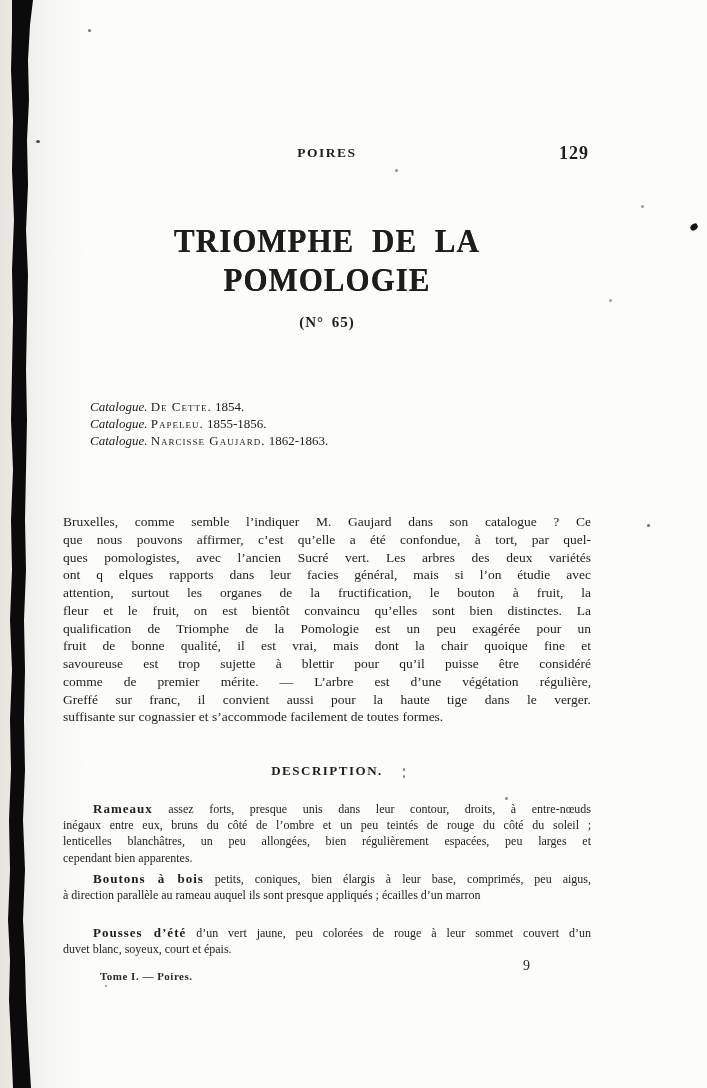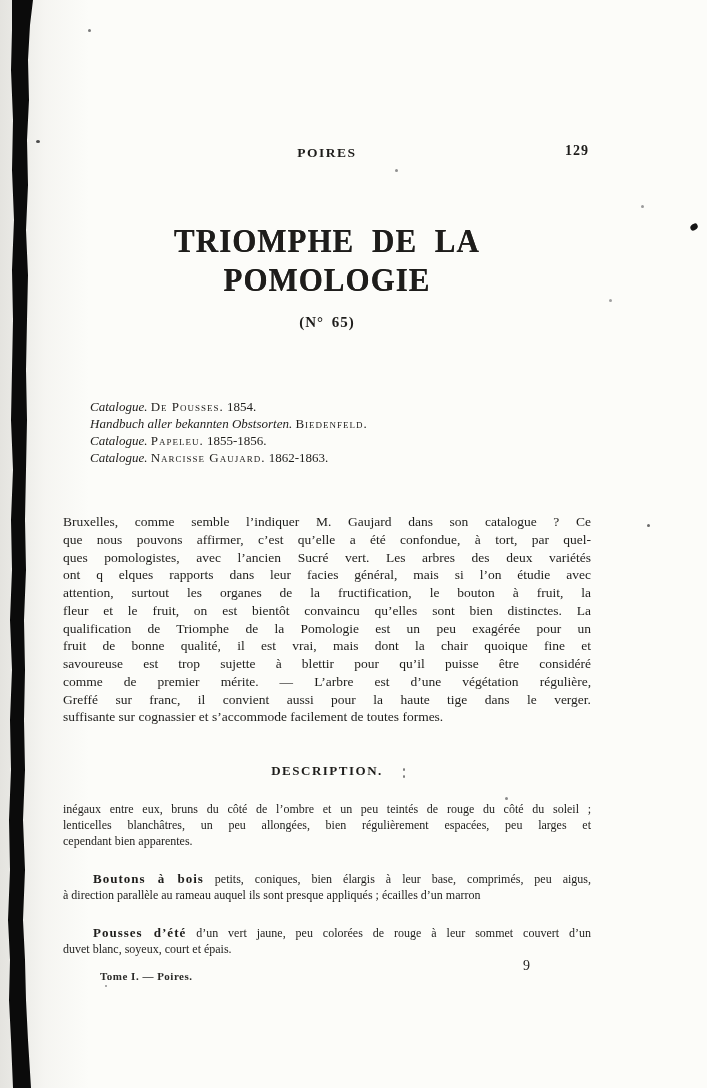--- a/index.html
+++ b/index.html
@@ -26,21 +26,21 @@
       10px 870px, 9px 820px, 11px 770px, 10px 720px, 12px 670px, 10px 620px,
       12px 570px, 11px 520px, 13px 470px, 11px 420px, 12px 370px, 13px 320px,
       12px 270px, 14px 220px, 12px 170px, 13px 120px, 11px 70px, 12px 30px);
   }
   .speck { position:absolute; border-radius:50%; }
 
   .content { position:absolute; left:63px; top:0; width:528px; height:100%; }
 
   .header { position:absolute; top:143px; left:0; width:100%; text-align:center; }
   .running-title { font-size:13.5px; font-weight:700; letter-spacing:1.5px; }
-  .page-number { position:absolute; right:2px; top:0; font-size:14px; font-weight:700; letter-spacing:1px;text-align:right; }
+  .page-number { position:absolute; right:2px; top:0; font-size:18px; font-weight:700; letter-spacing:1px;text-align:right; }
 
   .title {
     position:absolute; top:222px; left:0; width:100%; margin:0;
     text-align:center; font-size:31px; font-weight:700;
     letter-spacing:1px; word-spacing:9px;
     transform:scaleY(1.08); transform-origin:center top;
     text-shadow:0 0 0.4px rgba(0,0,0,0.8);
   }
   .variety-number {
     position:absolute; top:314px; left:0; width:100%;
@@ -96,27 +96,22 @@
       <span class="page-number">129</span>
     </div>
 
     <h1 class="title">TRIOMPHE DE LA POMOLOGIE</h1>
 
     <div class="variety-number">(N° 65)</div>
 
     <div class="references">
       <div>
         <span class="it">Catalogue.</span>
-        <span class="sc">De Pousses.</span>
+        <span class="sc">De Cette.</span>
         <span>1854.</span>
-      </div>
-      <div>
-        <span class="it">Handbuch aller bekannten Obstsorten.</span>
-        <span class="sc">Biedenfeld.</span>
-        <span></span>
       </div>
       <div>
         <span class="it">Catalogue.</span>
         <span class="sc">Papeleu.</span>
         <span>1855-1856.</span>
       </div>
       <div>
         <span class="it">Catalogue.</span>
         <span class="sc">Narcisse Gaujard.</span>
         <span>1862-1863.</span>
@@ -136,20 +131,24 @@
           <div>savoureuse est trop sujette à blettir pour qu’il puisse être considéré</div>
           <div>comme de premier mérite. — L’arbre est d’une végétation régulière,</div>
           <div>Greffé sur franc, il convient aussi pour la haute tige dans le verger.</div>
           <div>suffisante sur cognassier et s’accommode facilement de toutes formes.</div>
         </div>
     </div>
 
     <div class="desc-heading">DESCRIPTION.</div>
 
     <div class="dpara p1">
+      <div class="jline indent">
+        <span class="lead">Rameaux</span>
+        <span>assez forts, presque unis dans leur contour, droits, à entre-nœuds</span>
+      </div>
       <div class="lines">
           <div>inégaux entre eux, bruns du côté de l’ombre et un peu teintés de rouge du côté du soleil ;</div>
           <div>lenticelles blanchâtres, un peu allongées, bien régulièrement espacées, peu larges et</div>
           <div>cependant bien apparentes.</div>
         </div>
     </div>
 
     <div class="dpara p2">
       <div class="jline indent">
         <span class="lead">Boutons à bois</span>

